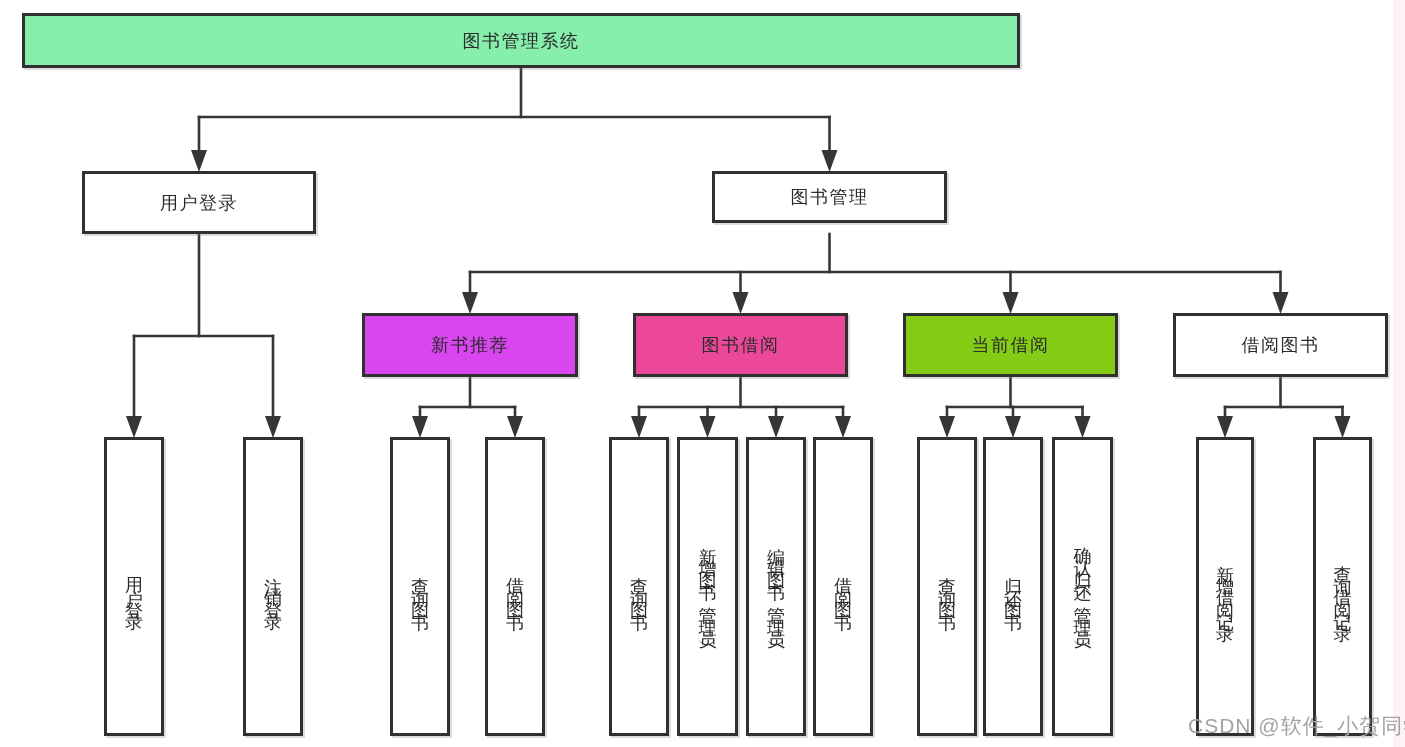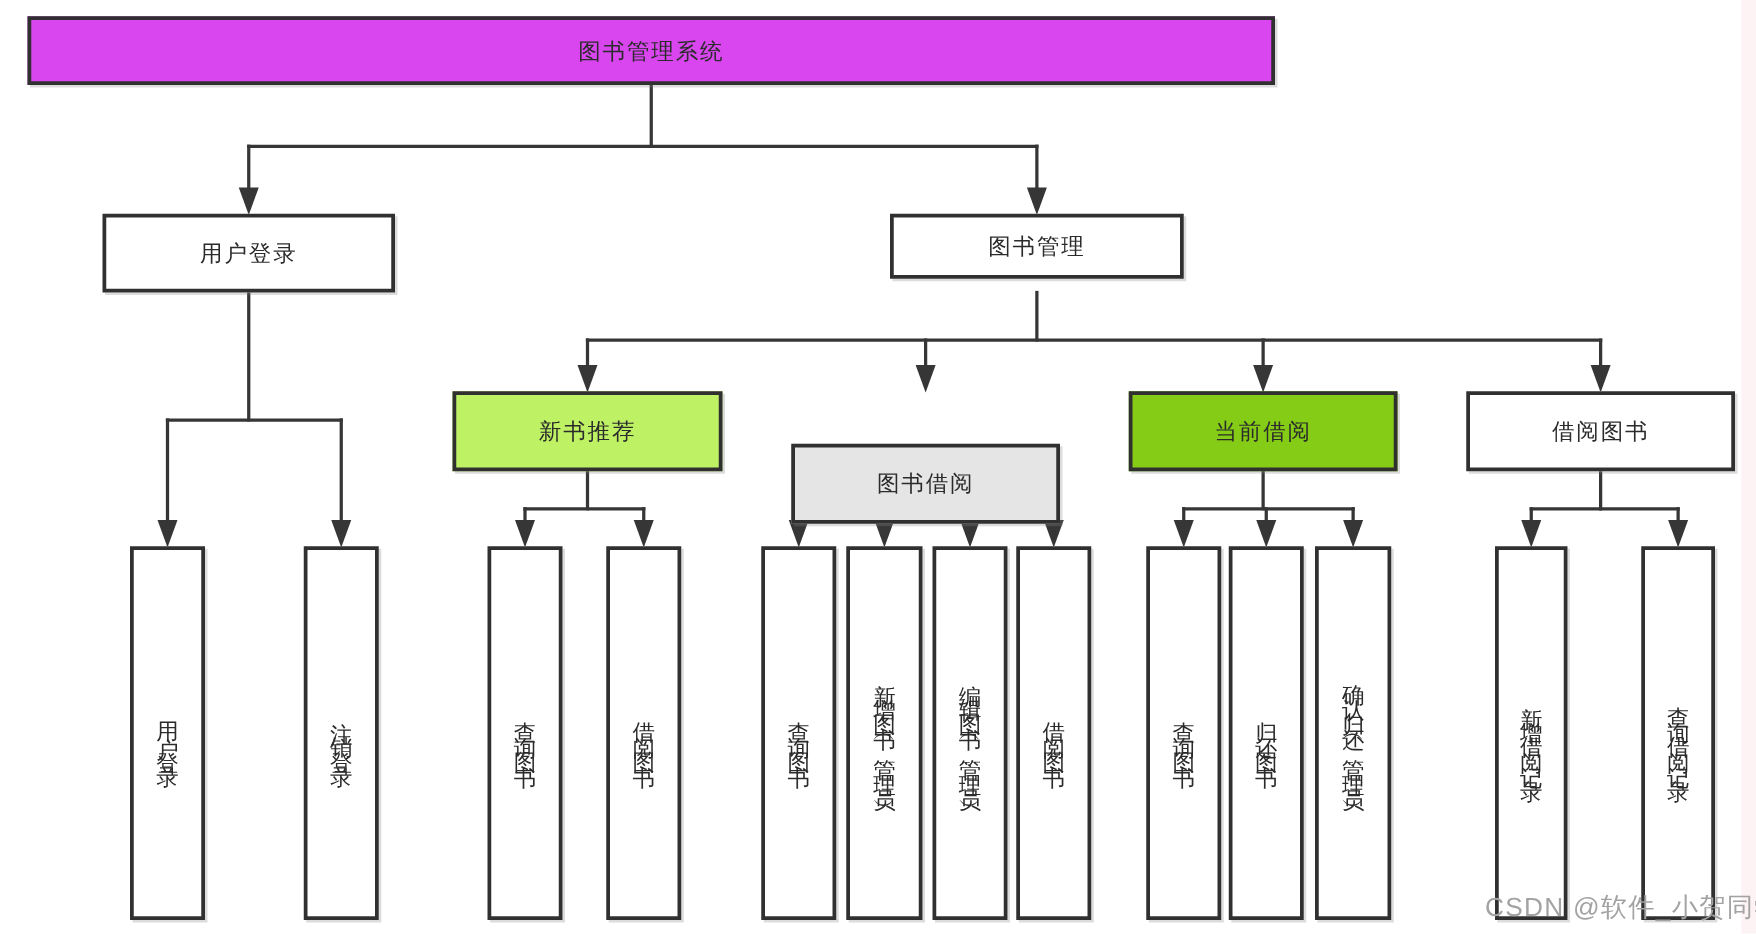--- a/index.html
+++ b/index.html
@@ -114,45 +114,45 @@
       <line x1="1280.5" y1="377" x2="1280.5" y2="407" stroke="#363636" stroke-width="2.6" stroke-linecap="square"></line>
       <line x1="1225" y1="407" x2="1342.5" y2="407" stroke="#363636" stroke-width="2.6" stroke-linecap="square"></line>
       <line x1="1225" y1="407" x2="1225" y2="421" stroke="#363636" stroke-width="2.6" stroke-linecap="square"></line>
       <polygon points="1217,416 1233,416 1225,438" fill="#363636"></polygon>
       <line x1="1342.5" y1="407" x2="1342.5" y2="421" stroke="#363636" stroke-width="2.6" stroke-linecap="square"></line>
       <polygon points="1334.5,416 1350.5,416 1342.5,438" fill="#363636"></polygon>
     </svg>
 
   <div id="edge-tint" style="background: rgb(249, 222, 227);"></div>
   <div id="watermark" style="color: rgb(163, 163, 163);">CSDN @软件_小贺同学</div>
-<div class="node-box hbox" style="left: 22px; top: 13px; width: 998px; height: 55px; border-color: rgb(48, 48, 48); background: #d946ef;">
+<div class="node-box hbox" style="left: 22px; top: 13px; width: 998px; height: 55px; border-color: rgb(48, 48, 48); background: #86efac;">
       <span class="lbl" style="color: rgb(43, 43, 43);">图书管理系统</span>
     </div>
     <div class="node-box hbox" style="left: 82px; top: 171px; width: 234px; height: 63px; border-color: rgb(48, 48, 48); background: rgb(255, 255, 255);">
       <span class="lbl" style="color: rgb(43, 43, 43);">用户登录</span>
     </div>
     <div class="node-box vbox" style="left: 104px; top: 437px; width: 60px; height: 299px; border-color: rgb(48, 48, 48); background: rgb(255, 255, 255);">
       <span class="lbl" style="color: rgb(43, 43, 43);">用户登录</span>
     </div>
     <div class="node-box vbox" style="left: 243px; top: 437px; width: 60px; height: 299px; border-color: rgb(48, 48, 48); background: rgb(255, 255, 255);">
       <span class="lbl" style="color: rgb(43, 43, 43);">注销登录</span>
     </div>
     <div class="node-box hbox" style="left: 712px; top: 171px; width: 235px; height: 52px; border-color: rgb(48, 48, 48); background: rgb(255, 255, 255);">
       <span class="lbl" style="color: rgb(43, 43, 43);">图书管理</span>
     </div>
-    <div class="node-box hbox" style="left: 362px; top: 313px; width: 216px; height: 64px; border-color: rgb(48, 48, 48); background: #bef264;">
+    <div class="node-box hbox" style="left: 362px; top: 313px; width: 216px; height: 64px; border-color: rgb(48, 48, 48); background: #d946ef;">
       <span class="lbl" style="color: rgb(43, 43, 43);">新书推荐</span>
     </div>
     <div class="node-box vbox" style="left: 390px; top: 437px; width: 60px; height: 299px; border-color: rgb(48, 48, 48); background: rgb(255, 255, 255);">
       <span class="lbl" style="color: rgb(43, 43, 43);">查询图书</span>
     </div>
     <div class="node-box vbox" style="left: 485px; top: 437px; width: 60px; height: 299px; border-color: rgb(48, 48, 48); background: rgb(255, 255, 255);">
       <span class="lbl" style="color: rgb(43, 43, 43);">借阅图书</span>
     </div>
-    <div class="node-box hbox" style="left: 633px; top: 313px; width: 215px; height: 64px; border-color: rgb(48, 48, 48); background: #e5e5e5; margin-top: 42px;">
+    <div class="node-box hbox" style="left: 633px; top: 313px; width: 215px; height: 64px; border-color: rgb(48, 48, 48); background: #ec4899;">
       <span class="lbl" style="color: rgb(43, 43, 43);">图书借阅</span>
     </div>
     <div class="node-box vbox" style="left: 609px; top: 437px; width: 60px; height: 299px; border-color: rgb(48, 48, 48); background: rgb(255, 255, 255);">
       <span class="lbl" style="color: rgb(43, 43, 43);">查询图书</span>
     </div>
     <div class="node-box vbox" style="left: 677px; top: 437px; width: 61px; height: 299px; border-color: rgb(48, 48, 48); background: rgb(255, 255, 255);">
       <span class="lbl" style="color: rgb(43, 43, 43);">新增图书（管理员）</span>
     </div>
     <div class="node-box vbox" style="left: 746px; top: 437px; width: 60px; height: 299px; border-color: rgb(48, 48, 48); background: rgb(255, 255, 255);">
       <span class="lbl" style="color: rgb(43, 43, 43);">编辑图书（管理员）</span>

